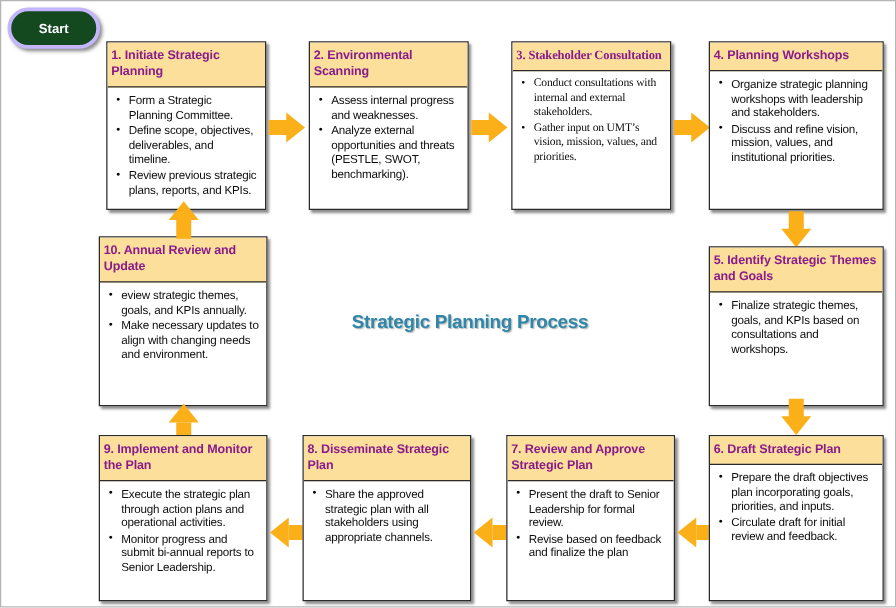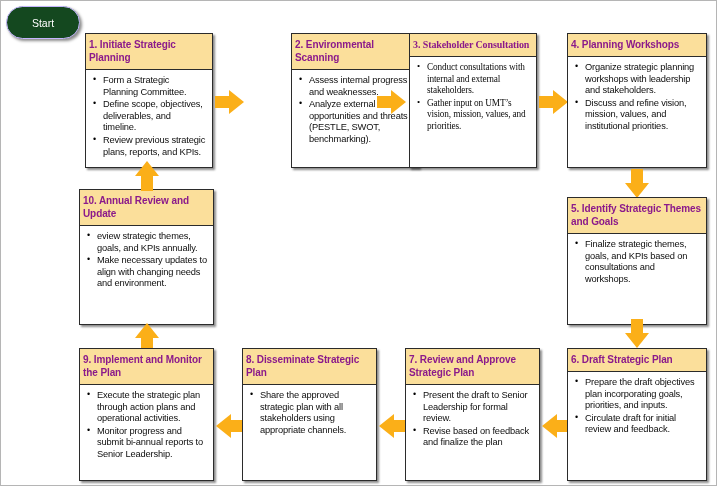--- a/index.html
+++ b/index.html
@@ -54,25 +54,25 @@
     left:-10px;top:-1px;
     font-size:9px;
     color:#000;
   }
 
   
   #start{
     position:absolute;
     left:5px;top:5px;width:74px;height:33px;
     background:#14481f;
-    border:1px solid #c4b5fd;
+    border:3px solid #c4b5fd;
     border-radius:17px;
     box-shadow:2px 2px 3px rgba(0,0,0,.45);
     color:#ffffff;
-    font-size:10.5px;font-weight:normal;
+    font-size:10.5px;font-weight:bold;
     display:flex;align-items:center;justify-content:center;
     box-sizing:border-box;
   }
   
   .greenstem{
     position:absolute;
     background:#9cc265;
     border:1px solid #7ba64c;
     box-sizing:border-box;
   }
@@ -130,21 +130,21 @@
       <li>Define scope, objectives, deliverables, and timeline.</li>
       <li>Review previous strategic plans, reports, and KPIs.</li>
     </ul>
   </div>
 
   <div class="arrow right" style="left:214px;top:89px;width:30px;height:24px;">
     <div class="shaft"></div>
       <div class="head"></div>
   </div>
 
-  <div class="node" id="n2" style="left:246px;top:32px;width:128px;height:135px;margin-left:44px;">
+  <div class="node" id="n2" style="left:246px;top:32px;width:128px;height:135px;">
     <div class="hdr">2. Environmental Scanning</div>
     <ul>
       <li>Assess internal progress and weaknesses.</li>
       <li>Analyze external opportunities and threats (PESTLE, SWOT, benchmarking).</li>
     </ul>
   </div>
 
   <div class="arrow right" style="left:376px;top:89px;width:30px;height:24px;">
     <div class="shaft"></div>
       <div class="head"></div>
@@ -199,20 +199,21 @@
   <div class="arrow up" style="left:134px;top:160px;width:24px;height:30px;">
     <div class="shaft"></div>
       <div class="head"></div>
   </div>
 
   <div class="arrow up" style="left:134px;top:322px;width:24px;height:30px;">
     <div class="shaft"></div>
       <div class="head"></div>
   </div>
 
+  <div id="center-title">Strategic Planning Process</div>
 
   <div class="node" id="n9" style="left:78px;top:347px;width:135px;height:133px;">
     <div class="hdr">9. Implement and Monitor the Plan</div>
     <ul>
       <li>Execute the strategic plan through action plans and operational activities.</li>
       <li>Monitor progress and submit bi-annual reports to Senior Leadership.</li>
     </ul>
   </div>
 
   <div class="arrow left" style="left:215px;top:413px;width:30px;height:24px;">

